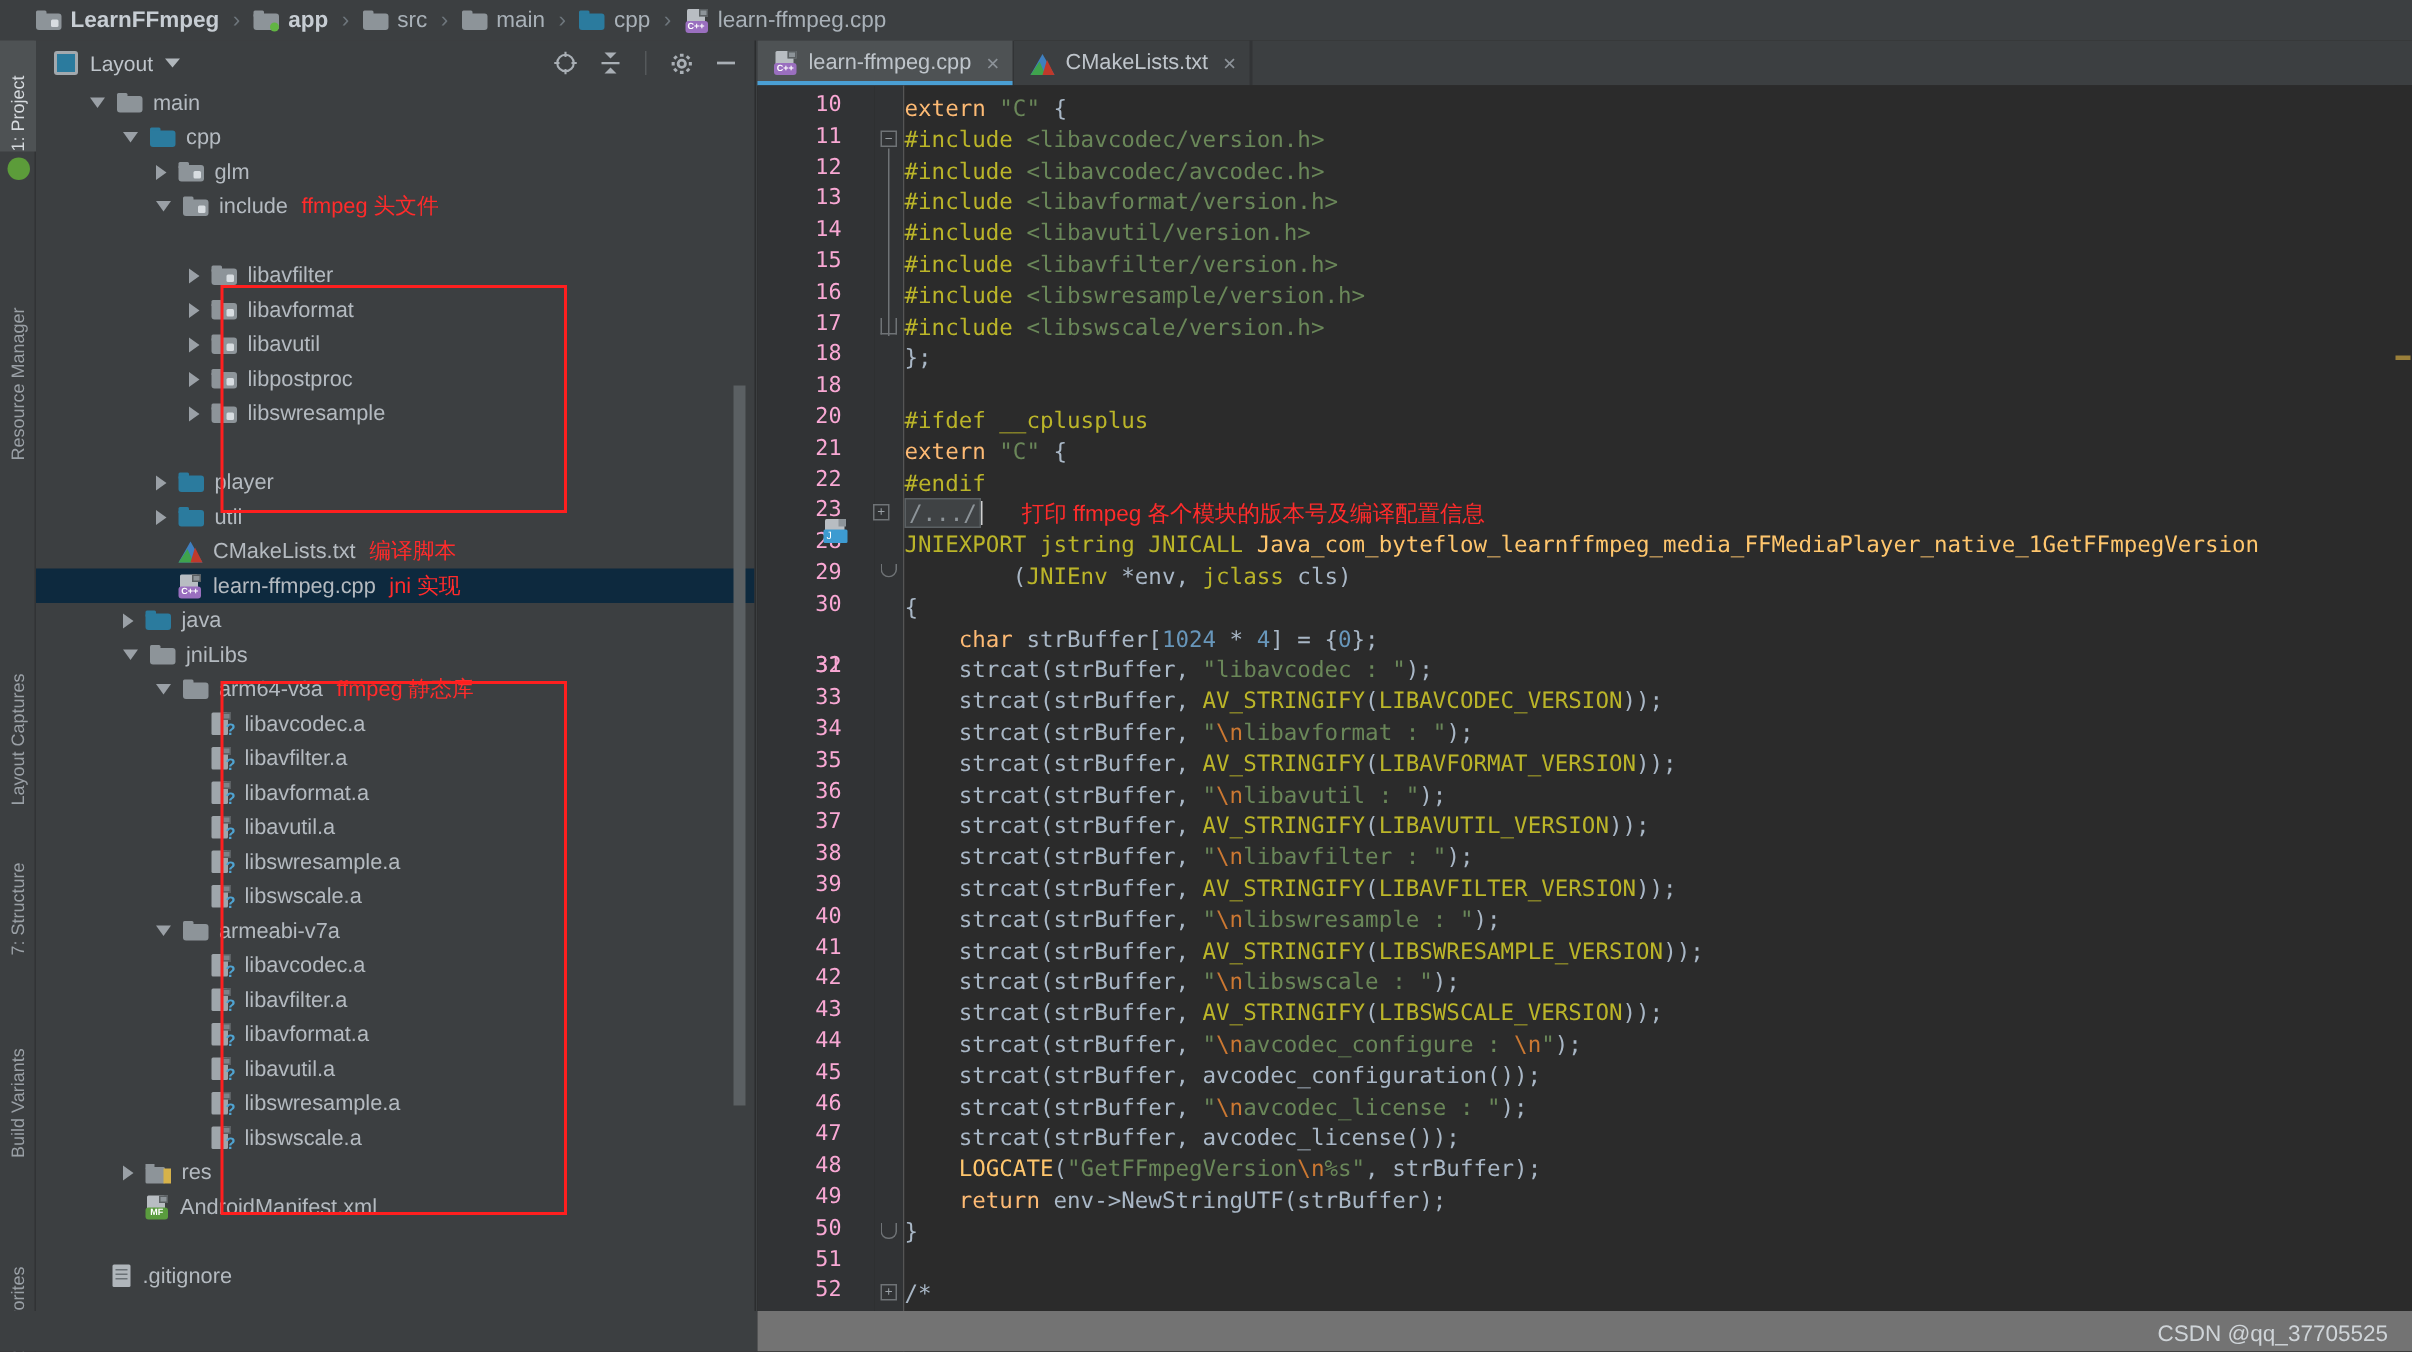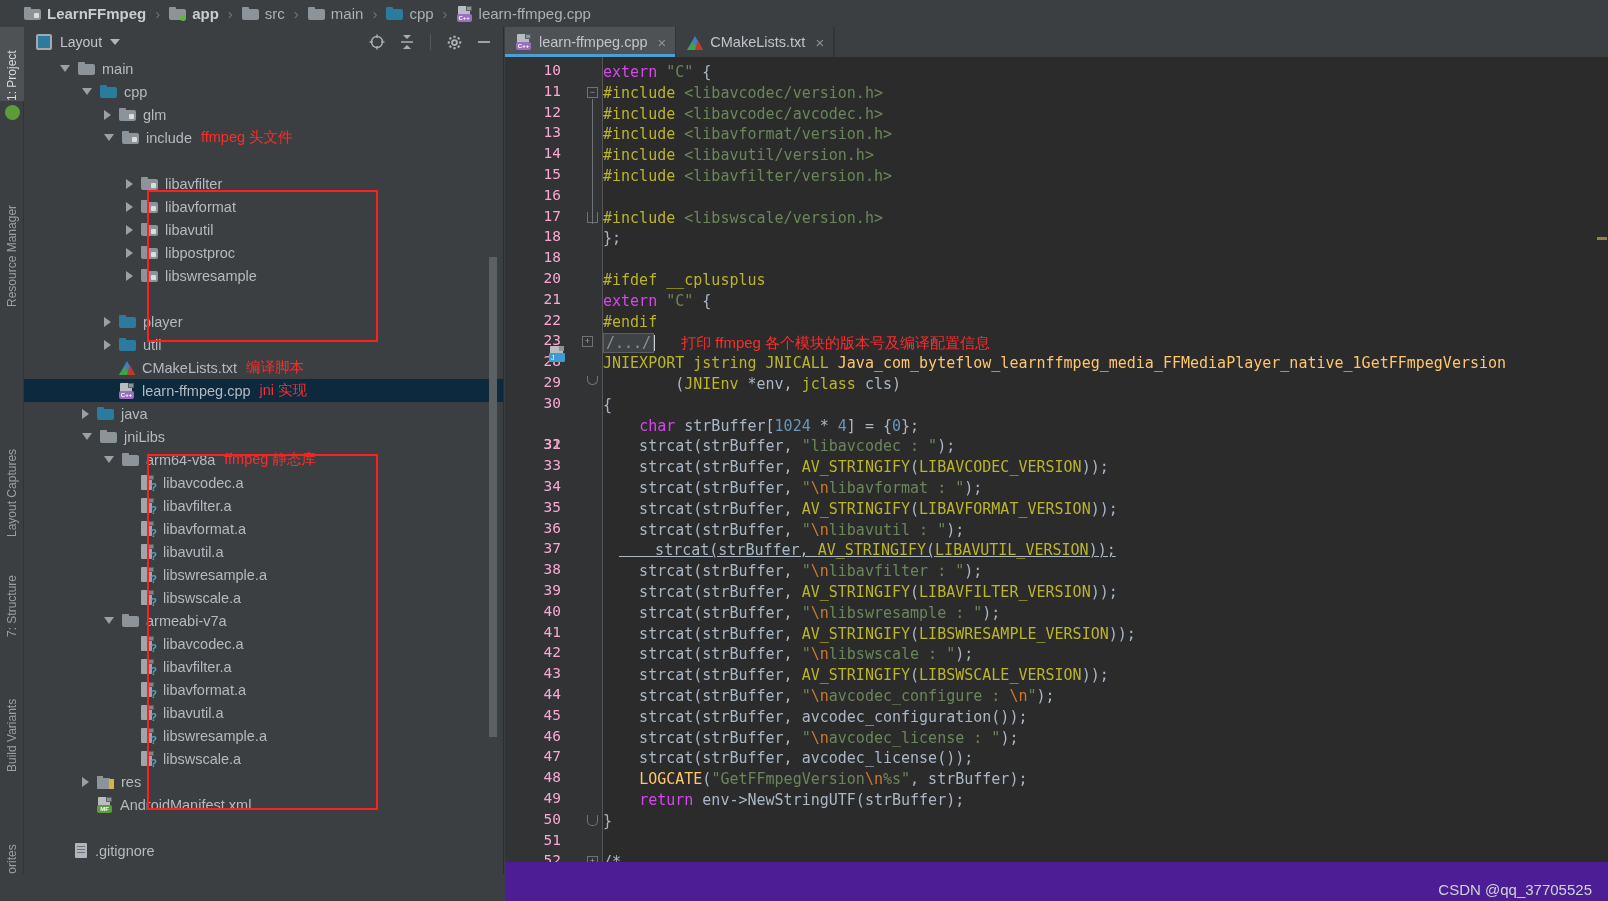--- a/index.html
+++ b/index.html
@@ -122,40 +122,40 @@
              font-family:"DejaVu Sans Mono","Liberation Mono",monospace; font-size:15px; }
   .gutter{ position:absolute;left:0;top:0;width:78px;bottom:0;background:#313335;}
   .foldcol{ position:absolute;left:78px;top:0;width:20px;bottom:0;background:#313335;}
   .codebody{ position:absolute;left:98px;top:0;right:0;bottom:0;background:#2b2b2b;}
   .ln{ position:absolute; left:0; width:56px; text-align:right; color:#f9a8d4; font-size:14.5px; }
   .cl{ position:absolute; left:0; white-space:pre; color:#a9b7c6; font-size:15px; line-height:21px;}
   .caretline{ position:absolute; left:0; right:0; height:21px; background:#323232; }
   .vgut{ position:absolute; left:97px; width:1px; top:0; bottom:0; background:#555; }
 
   
-  .kw{color:#d946ef;} .str{color:#6a8759;} .num{color:#6897bb;} .esc{color:#cc7832;}
+  .kw{color:#fdba74;} .str{color:#6a8759;} .num{color:#6897bb;} .esc{color:#cc7832;}
   .pp{color:#bbb529;} .fn{color:#ffc66d;} .macro{color:#bbb529;}
   .fold{ background:#3f4244; color:#8d9499; border:1px solid #5b6063; padding:0 2px;}
   .redann{ color:#ff2b2b; font-family:"Liberation Sans",sans-serif; font-size:15px;}
 
   .foldmark{ position:absolute; width:11px; height:11px; }
   .fm-box{ border:1px solid #6f7376; color:#9aa0a6; font-size:9px; line-height:9px; text-align:center;
            font-family:"Liberation Sans",sans-serif; background:#313335;}
 
   .jniico{ position:absolute; width:18px;height:16px;}
   .jniico .pg{position:absolute;left:1px;top:0;width:13px;height:10px;background:#b8bdc2;border-radius:1px;}
   .jniico .fold2{position:absolute;left:10px;top:0;width:5px;height:5px;background:#8d9499;}
   .jniico .tag{position:absolute;left:0;bottom:0;width:16px;height:9px;background:#3d9bd1;border-radius:1px;
        color:#fff;font-size:7px;line-height:9px;text-align:left;padding-left:2px;font-family:"Liberation Sans",sans-serif;}
 
   .escrollt{ position:absolute; right:0; top:30px; width:12px; bottom:0; background:#2b2b2b;}
   .emark{ position:absolute; right:1px; width:10px; height:3px; }
 
   
-  .botbar{ position:absolute; left:505px; bottom:0; width:1103px; height:39px; background:#4c1d95; }
+  .botbar{ position:absolute; left:505px; bottom:0; width:1103px; height:27px; background:#737373; }
   .wmark{ position:absolute; right:16px; bottom:3px; color:#cfd4d8; font-size:15px;
           font-family:"Liberation Sans",sans-serif; }
   .leftmark{ position:absolute; left:0; bottom:0; width:505px; height:27px; background:#3c3f41;}
 </style>
 </head>
 <body>
 
 <div id="app">
 
   <div class="breadcrumb">
@@ -664,37 +664,38 @@
       <div class="gutter"></div>
       <div class="foldcol"></div>
       <div class="vgut"></div>
       <div class="codebody" id="codeBody">
           <div class="cl" style="top: 5px; left: 0px;"><span class="kw">extern</span> <span class="str">"C"</span> {</div>
           <div class="cl" style="top: 25.8px; left: 0px;"><span class="pp">#include</span> <span class="str">&lt;libavcodec/version.h&gt;</span></div>
           <div class="cl" style="top: 46.6px; left: 0px;"><span class="pp">#include</span> <span class="str">&lt;libavcodec/avcodec.h&gt;</span></div>
           <div class="cl" style="top: 67.4px; left: 0px;"><span class="pp">#include</span> <span class="str">&lt;libavformat/version.h&gt;</span></div>
           <div class="cl" style="top: 88.2px; left: 0px;"><span class="pp">#include</span> <span class="str">&lt;libavutil/version.h&gt;</span></div>
           <div class="cl" style="top: 109px; left: 0px;"><span class="pp">#include</span> <span class="str">&lt;libavfilter/version.h&gt;</span></div>
+          <div class="cl" style="top: 129.8px; left: 0px;"><span class="pp">#include</span> <span class="str">&lt;libswresample/version.h&gt;</span></div>
           <div class="cl" style="top: 150.6px; left: 0px;"><span class="pp">#include</span> <span class="str">&lt;libswscale/version.h&gt;</span></div>
           <div class="cl" style="top: 171.4px; left: 0px;">};</div>
           <div class="cl" style="top: 192.2px; left: 0px;"></div>
           <div class="cl" style="top: 213px; left: 0px;"><span class="pp">#ifdef __cplusplus</span></div>
           <div class="cl" style="top: 233.8px; left: 0px;"><span class="kw">extern</span> <span class="str">"C"</span> {</div>
           <div class="cl" style="top: 254.6px; left: 0px;"><span class="pp">#endif</span></div>
           <div class="cl" style="top: 275.4px; left: 0px;"><span class="fold">/.../</span><span style="display:inline-block;width:1px;height:16px;background:#d0d0d0;vertical-align:-3px"></span><span style="display:inline-block;width:26px"></span><span class="redann">打印 ffmpeg 各个模块的版本号及编译配置信息</span></div>
           <div class="cl" style="top: 296.2px; left: 0px;"><span class="macro">JNIEXPORT</span> <span class="macro">jstring</span> <span class="macro">JNICALL</span> <span class="fn">Java_com_byteflow_learnffmpeg_media_FFMediaPlayer_native_1GetFFmpegVersion</span></div>
           <div class="cl" style="top: 317px; left: 0px;">        (<span class="macro">JNIEnv</span> *env, <span class="macro">jclass</span> cls)</div>
           <div class="cl" style="top: 337.8px; left: 0px;">{</div>
           <div class="cl" style="top: 358.6px; left: 0px;">    <span class="kw">char</span> strBuffer[<span class="num">1024</span> * <span class="num">4</span>] = {<span class="num">0</span>};</div>
           <div class="cl" style="top: 379.4px; left: 0px;">    strcat(strBuffer, <span class="str">"libavcodec : "</span>);</div>
           <div class="cl" style="top: 400.2px; left: 0px;">    strcat(strBuffer, <span class="macro">AV_STRINGIFY</span>(<span class="macro">LIBAVCODEC_VERSION</span>));</div>
           <div class="cl" style="top: 421px; left: 0px;">    strcat(strBuffer, <span class="str">"<span class="esc">\n</span>libavformat : "</span>);</div>
           <div class="cl" style="top: 441.8px; left: 0px;">    strcat(strBuffer, <span class="macro">AV_STRINGIFY</span>(<span class="macro">LIBAVFORMAT_VERSION</span>));</div>
           <div class="cl" style="top: 462.6px; left: 0px;">    strcat(strBuffer, <span class="str">"<span class="esc">\n</span>libavutil : "</span>);</div>
-          <div class="cl" style="top: 483.4px; left: 16px; text-decoration: underline;">    strcat(strBuffer, <span class="macro">AV_STRINGIFY</span>(<span class="macro">LIBAVUTIL_VERSION</span>));</div>
+          <div class="cl" style="top: 483.4px; left: 0px;">    strcat(strBuffer, <span class="macro">AV_STRINGIFY</span>(<span class="macro">LIBAVUTIL_VERSION</span>));</div>
           <div class="cl" style="top: 504.2px; left: 0px;">    strcat(strBuffer, <span class="str">"<span class="esc">\n</span>libavfilter : "</span>);</div>
           <div class="cl" style="top: 525px; left: 0px;">    strcat(strBuffer, <span class="macro">AV_STRINGIFY</span>(<span class="macro">LIBAVFILTER_VERSION</span>));</div>
           <div class="cl" style="top: 545.8px; left: 0px;">    strcat(strBuffer, <span class="str">"<span class="esc">\n</span>libswresample : "</span>);</div>
           <div class="cl" style="top: 566.6px; left: 0px;">    strcat(strBuffer, <span class="macro">AV_STRINGIFY</span>(<span class="macro">LIBSWRESAMPLE_VERSION</span>));</div>
           <div class="cl" style="top: 587.4px; left: 0px;">    strcat(strBuffer, <span class="str">"<span class="esc">\n</span>libswscale : "</span>);</div>
           <div class="cl" style="top: 608.2px; left: 0px;">    strcat(strBuffer, <span class="macro">AV_STRINGIFY</span>(<span class="macro">LIBSWSCALE_VERSION</span>));</div>
           <div class="cl" style="top: 629px; left: 0px;">    strcat(strBuffer, <span class="str">"<span class="esc">\n</span>avcodec_configure : <span class="esc">\n</span>"</span>);</div>
           <div class="cl" style="top: 649.8px; left: 0px;">    strcat(strBuffer, avcodec_configuration());</div>
           <div class="cl" style="top: 670.6px; left: 0px;">    strcat(strBuffer, <span class="str">"<span class="esc">\n</span>avcodec_license : "</span>);</div>
           <div class="cl" style="top: 691.4px; left: 0px;">    strcat(strBuffer, avcodec_license());</div>

